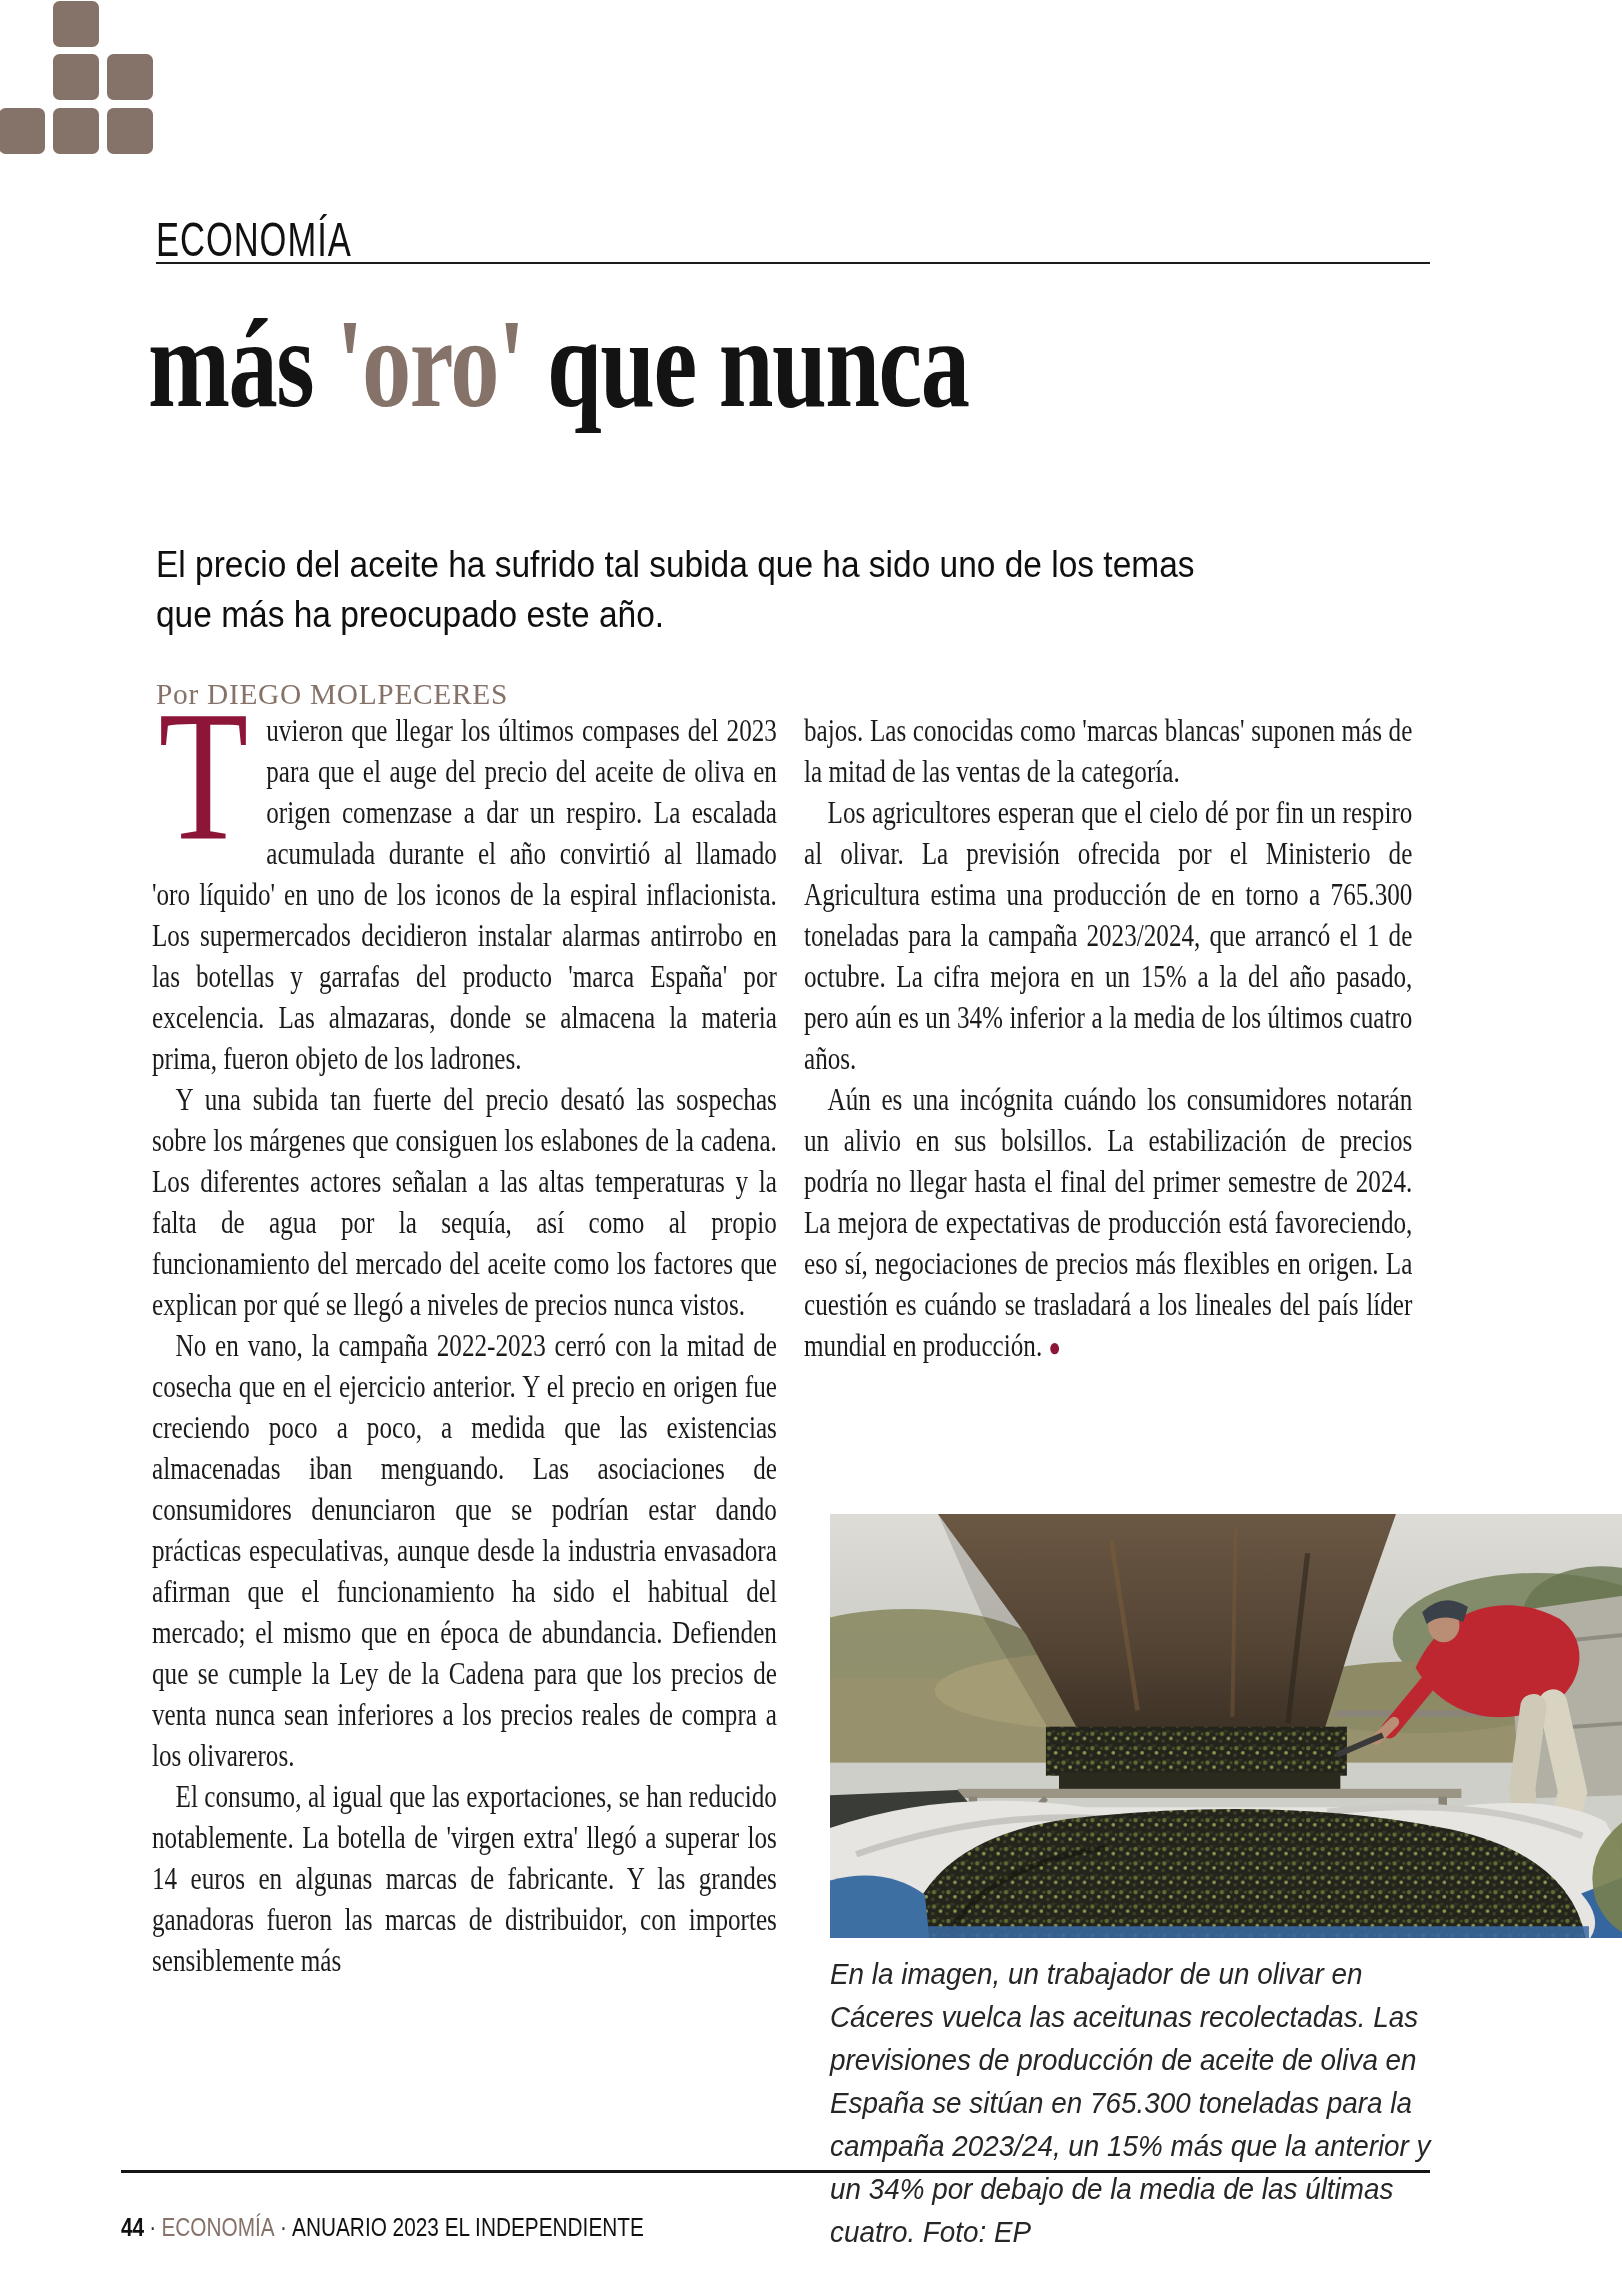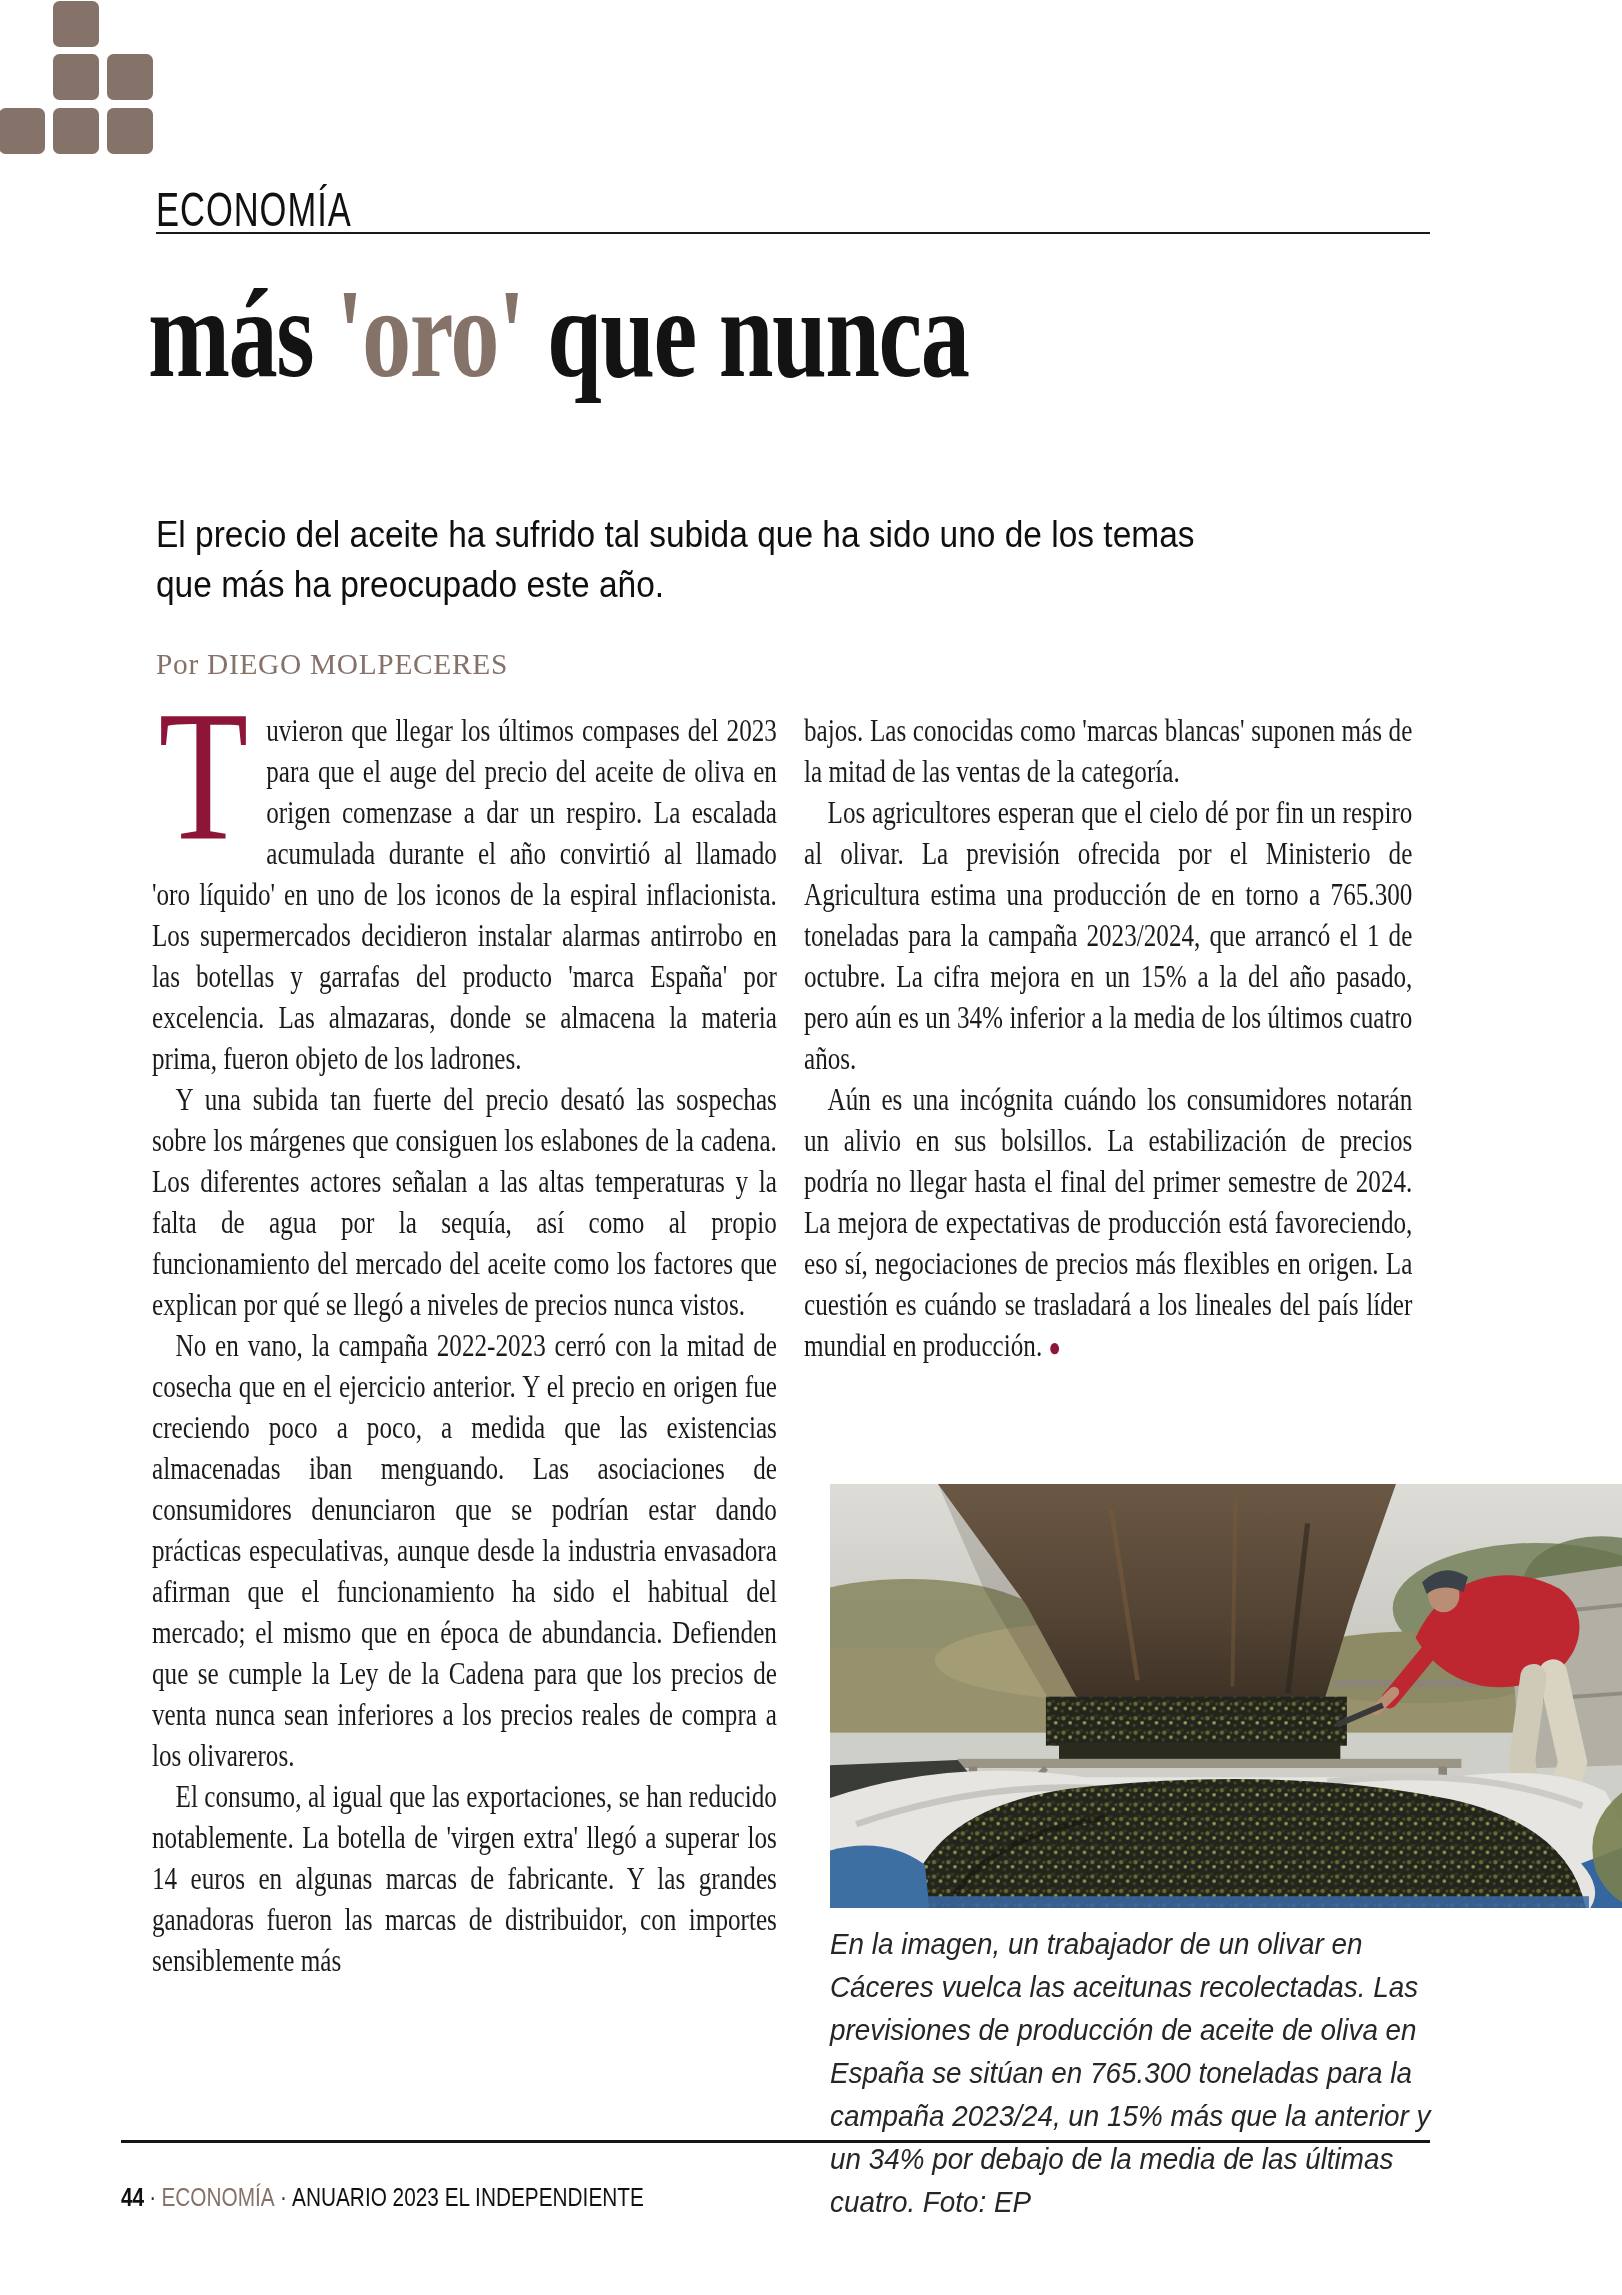--- a/index.html
+++ b/index.html
@@ -1,18 +1,18 @@
 <!DOCTYPE html>
 <html style="font-size:10.5px"><head>
 <meta charset="utf-8">
 <style>
   html,body{margin:0;padding:0;}
   body{width:1623px;height:2295px;position:relative;background:#ffffff;overflow:hidden;
        font-family:"Liberation Sans",sans-serif;}
-  .abs{position:absolute;}
+  .abs{position:absolute;margin-top:30px;}
   .cx{display:inline-block;transform-origin:0 0;}
 
   
   .sq{position:absolute;width:46px;height:46px;background:#857269;border-radius:6.5px;}
 
   
   #kicker{left:156px;top:182px;font-size:48px;color:#111;letter-spacing:1.3px;}
   #kicker .cx{transform:scaleX(.72);}
   #kicker-rule{left:156px;top:232px;width:1274px;height:2px;background:#1a1a1a;}
 

